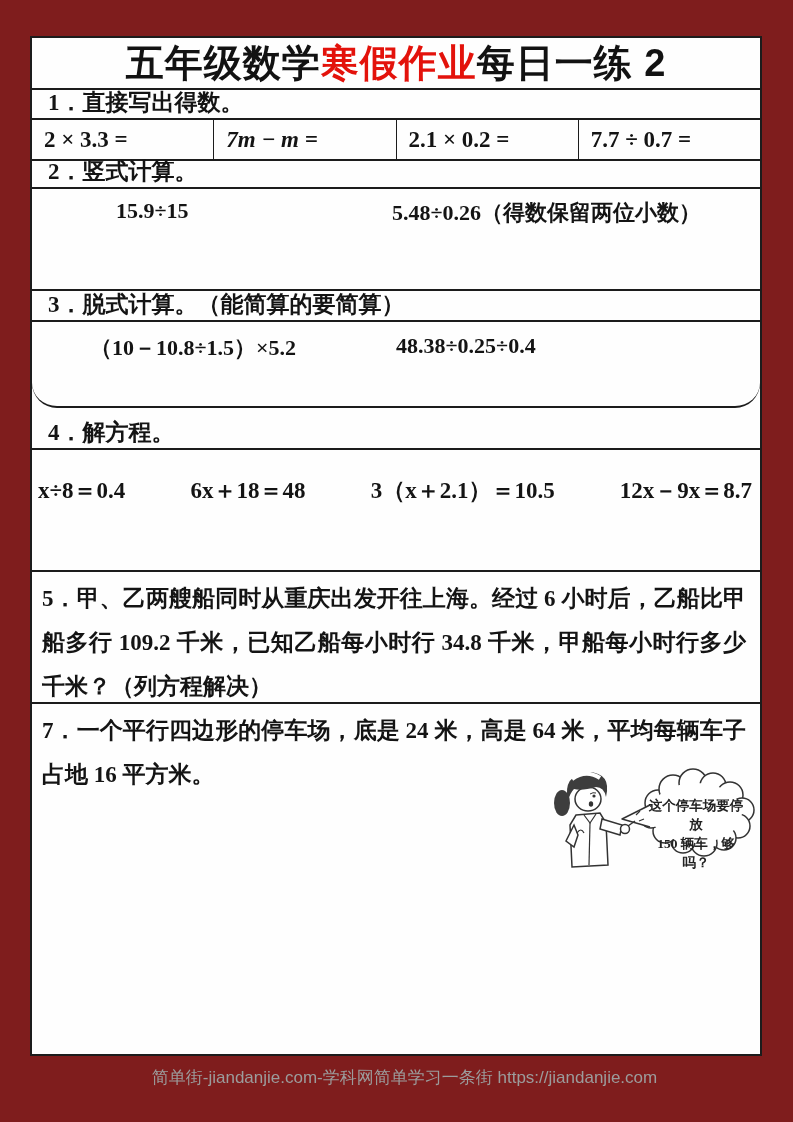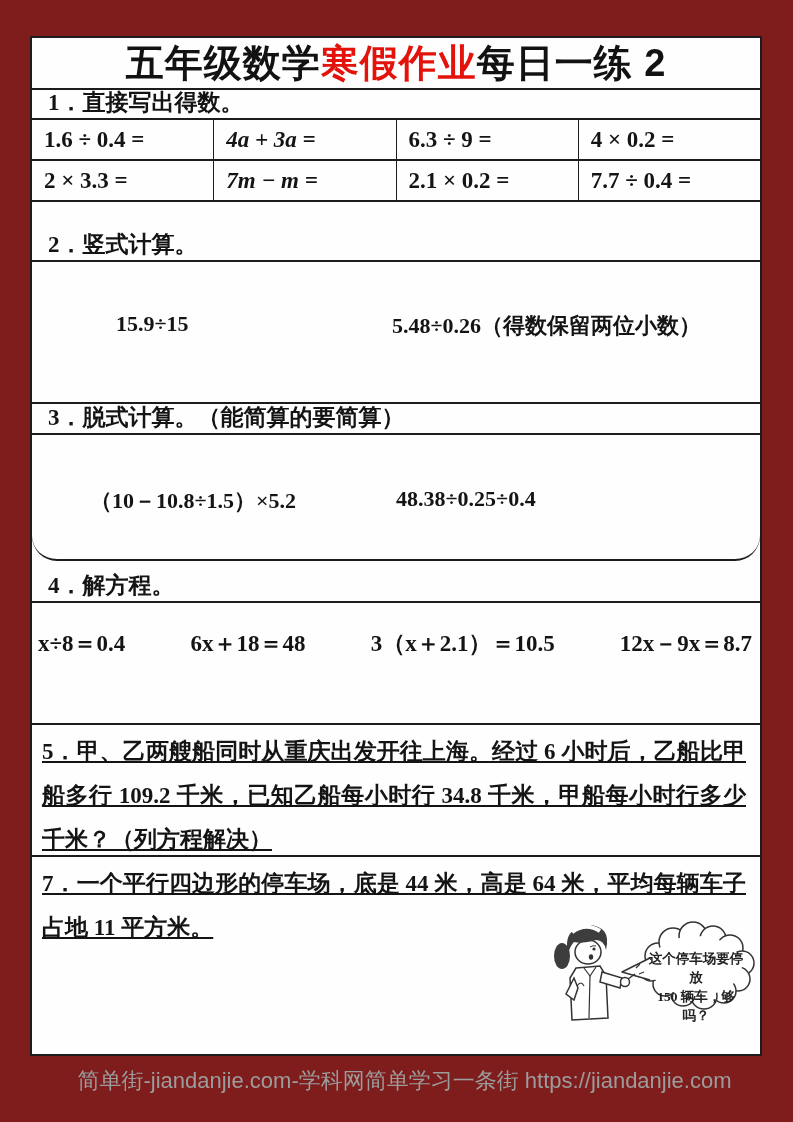--- a/index.html
+++ b/index.html
@@ -21,94 +21,88 @@
     font-family: "Liberation Sans", "DejaVu Sans", sans-serif;
     font-weight: 900; font-size: 38px; letter-spacing: 1px; color: #121212;
   }
   .red { color: #e3120b; }
 
   .sec-head {
     display: flex; align-items: flex-end; padding-left: 16px;
     font-weight: bold; font-size: 23px;
   }
   .h-s1 { height: 30px; }
-  .h-s2 { height: 34px; margin-top: 26px; }
+  .h-s2 { height: 28px; }
   .h-s3 { height: 31px; }
   .h-s4 { height: 42px; }
 
   .grid-row { display: flex; height: 41px; border-bottom: 2px solid #1c1c1c; }
   .grid-cell {
     flex: 1 1 0; display: flex; align-items: center; padding-left: 12px;
     border-right: 1.5px solid #1c1c1c; font-weight: bold; font-size: 23px;
   }
   .grid-cell:last-child { border-right: none; }
   .math-var { font-style: italic; }
 
-  .ws { position: relative; font-weight: bold; font-size: 22px; margin-top: 40px; }
+  .ws { position: relative; font-weight: bold; font-size: 22px; }
   .ws2 { height: 102px; }
   .ws3 { height: 86px; border-radius: 25px; }
   .ws2 .p1 { position: absolute; left: 84px; top: 9px; }
   .ws2 .p2 { position: absolute; left: 360px; top: 9px; }
   .ws3 .p1 { position: absolute; left: 58px; top: 11px; }
   .ws3 .p2 { position: absolute; left: 364px; top: 11px; }
 
   .ws4 {
     height: 122px; display: flex; justify-content: space-between; align-items: flex-start;
     padding: 25px 8px 0 6px; font-weight: bold; font-size: 23px;
   }
 
   .para {
     padding: 5px 14px 0 10px; font-weight: bold; font-size: 23px;
-    line-height: 44px; text-align: justify; text-decoration: underline;
+    line-height: 44px; text-align: justify;
   }
   .p5 { height: 132px; }
   .p6 { height: 134px; }
   .p7 { height: 181px; position: relative; }
 
   .cartoon { position: absolute; right: 2px; bottom: 6px; width: 212px; height: 114px; }
   .cartoon svg { position: absolute; left: 0; top: 0; }
   .bubble-text {
     position: absolute; left: 99px; top: 31px; width: 102px;
     text-align: center; font-weight: bold; font-size: 13.5px; line-height: 19px;
     color: #222;
   }
 
   .footer {
     position: absolute; left: 16px; right: 0; top: 1066px; text-align: center;
     font-family: "Liberation Sans", "DejaVu Sans", sans-serif;
-    font-size: 22px; color: #9c9c9c; font-weight: normal;
+    font-size: 17px; color: #9c9c9c; font-weight: normal;
   }
 </style>
 </head>
 <body>
 
 <div class="page">
   <div class="sheet">
 
     <div class="row title-row">
       <span>五年级数学</span>
         <span class="red" style="color: rgb(227, 18, 11);">寒假作业</span>
         <span>每日一练 2</span>
     </div>
 
     <div class="row sec-head h-s1">
       <span>1．直接写出得数。</span>
     </div>
 
     <div class="grid-row">
-      <div class="grid-cell">1.6 ÷ 0.4 =</div>
-      <div class="grid-cell math-var">4a + 3a =</div>
-      <div class="grid-cell">6.3 ÷ 9 =</div>
-      <div class="grid-cell">4 × 0.2 =</div>
-    </div>
-    <div class="grid-row">
       <div class="grid-cell">2 × 3.3 =</div>
       <div class="grid-cell math-var">7m − m =</div>
       <div class="grid-cell">2.1 × 0.2 =</div>
-      <div class="grid-cell">7.7 ÷ 0.4 =</div>
+      <div class="grid-cell">7.7 ÷ 0.7 =</div>
     </div>
 
     <div class="row sec-head h-s2">
       <span>2．竖式计算。</span>
     </div>
     <div class="row ws ws2">
       <span class="p1">15.9÷15</span>
       <span class="p2">5.48÷0.26（得数保留两位小数）</span>
     </div>
 
@@ -127,21 +121,21 @@
       <span>x÷8＝0.4</span>
       <span>6x＋18＝48</span>
       <span>3（x＋2.1）＝10.5</span>
       <span>12x－9x＝8.7</span>
     </div>
 
     <div class="row para p5">5．甲、乙两艘船同时从重庆出发开往上海。经过 6 小时后，乙船比甲船多行 109.2 千米，已知乙船每小时行 34.8 千米，甲船每小时行多少千米？（列方程解决）</div>
 
 
     <div class="row para p7 last">
-      <span>7．一个平行四边形的停车场，底是 44 米，高是 64 米，平均每辆车子占地 11 平方米。</span>
+      <span>7．一个平行四边形的停车场，底是 24 米，高是 64 米，平均每辆车子占地 16 平方米。</span>
       <div class="cartoon">
         <svg width="212" height="114" viewBox="0 0 212 114">
 
           <g stroke="#333" stroke-width="1.5" fill="#ffffff">
             <circle cx="112" cy="38" r="13"></circle>
             <circle cx="127" cy="24" r="14"></circle>
             <circle cx="147" cy="18" r="14"></circle>
             <circle cx="167" cy="21" r="13"></circle>
             <circle cx="184" cy="30" r="13"></circle>
             <circle cx="196" cy="45" r="12"></circle>

